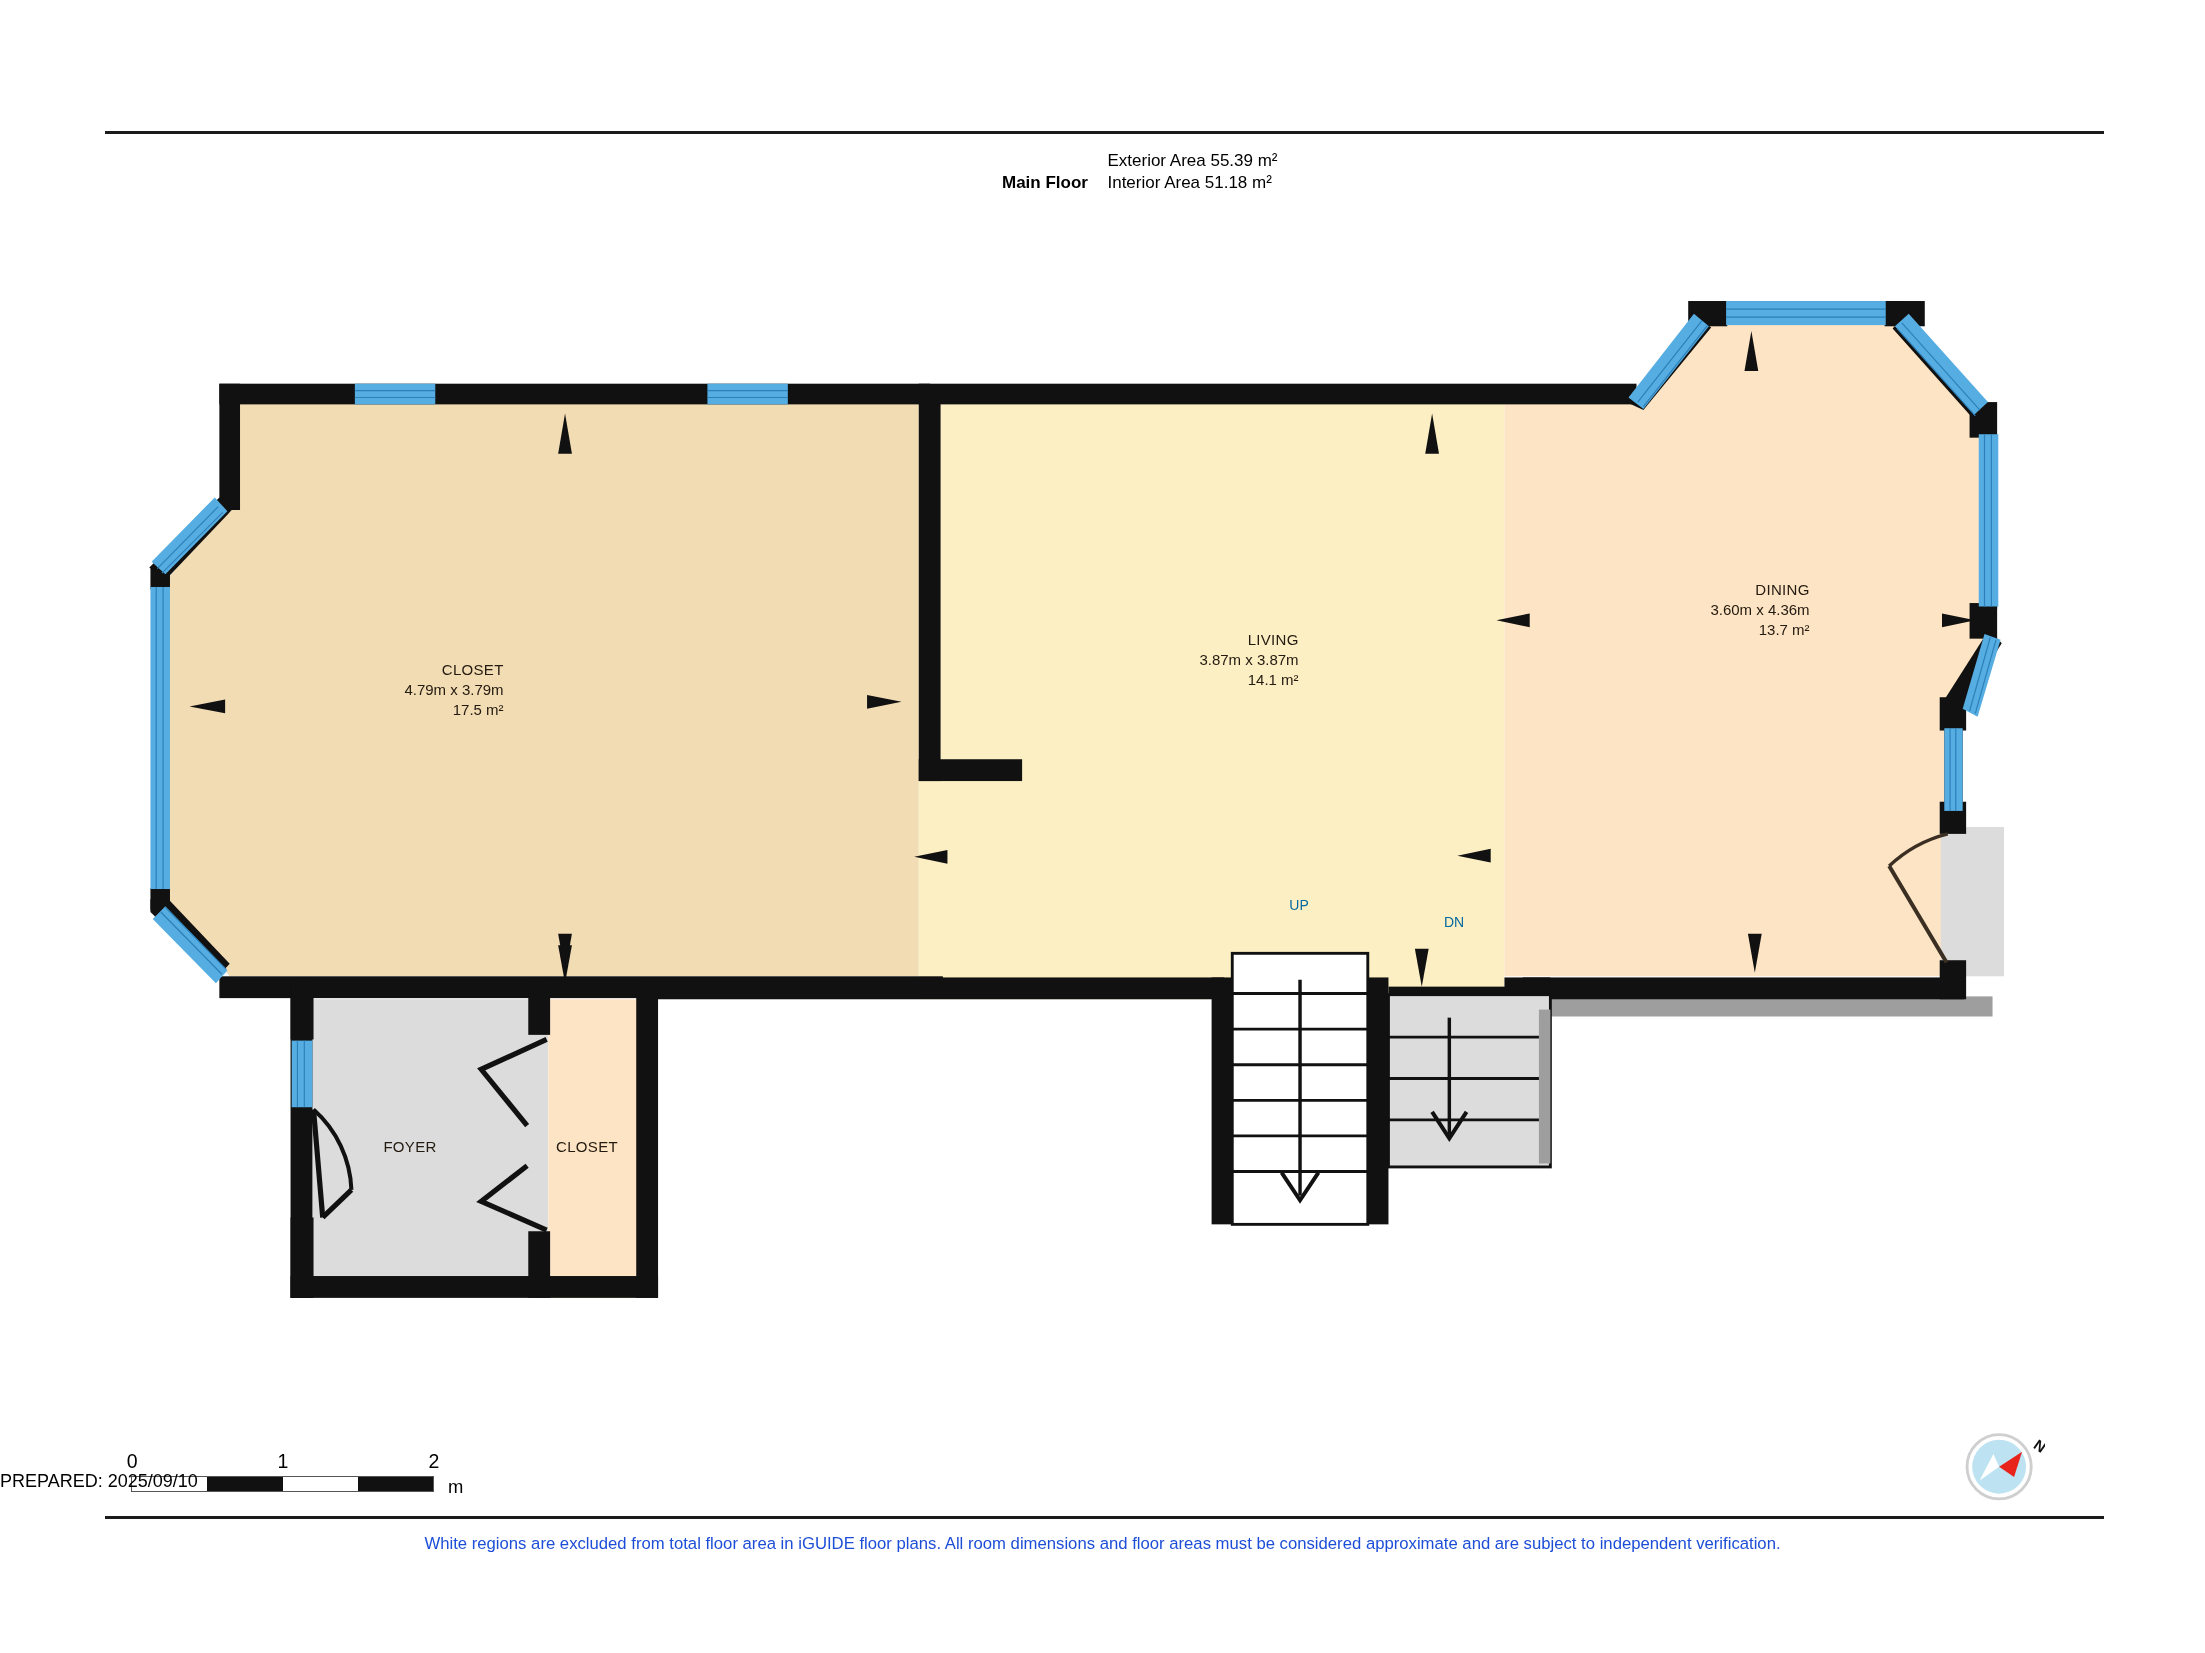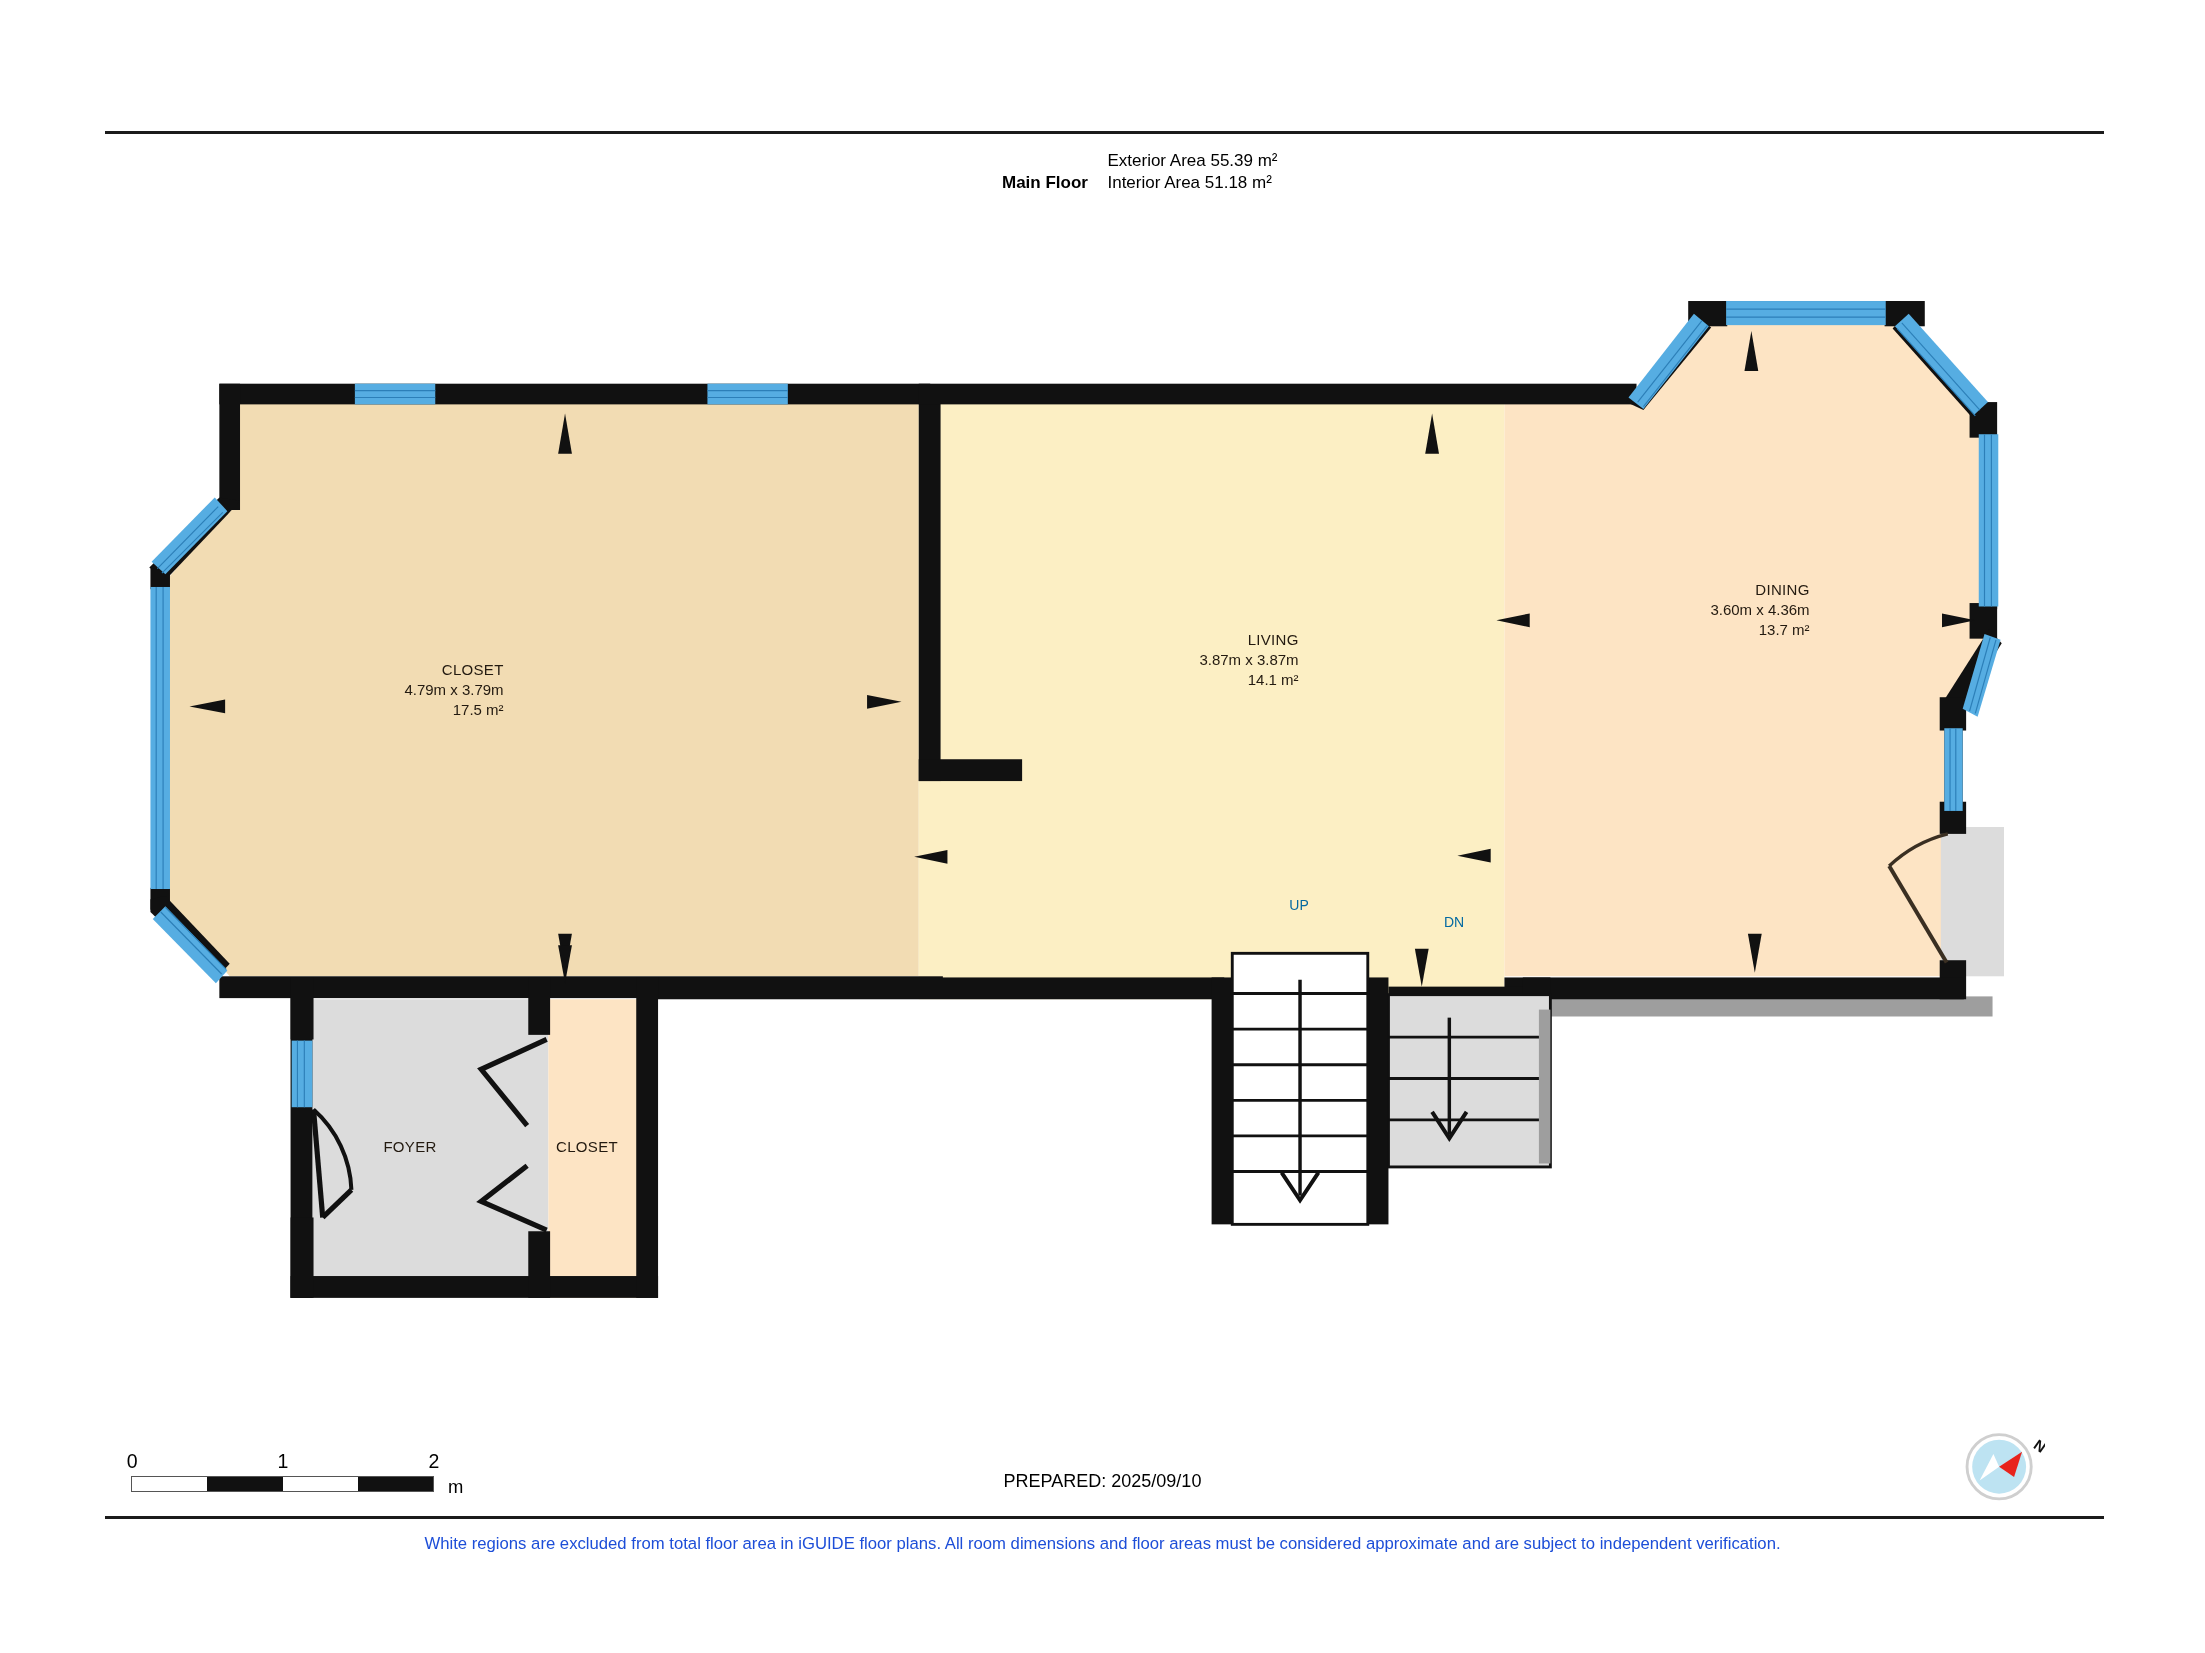--- a/index.html
+++ b/index.html
@@ -103,21 +103,21 @@
     left: 317px;
     top: 26.4px;
     font-size: 18.4px;
   }
 
   #prepared {
     position: absolute;
     top: 1471px;
     left: 0;
     width: 100%;
-    text-align: center;
+    text-align: left;
     font-size: 18px;
   }
 
   #compass {
     position: absolute;
     left: 1959px;
     top: 1422px;
     width: 86px;
     height: 86px;
   }

